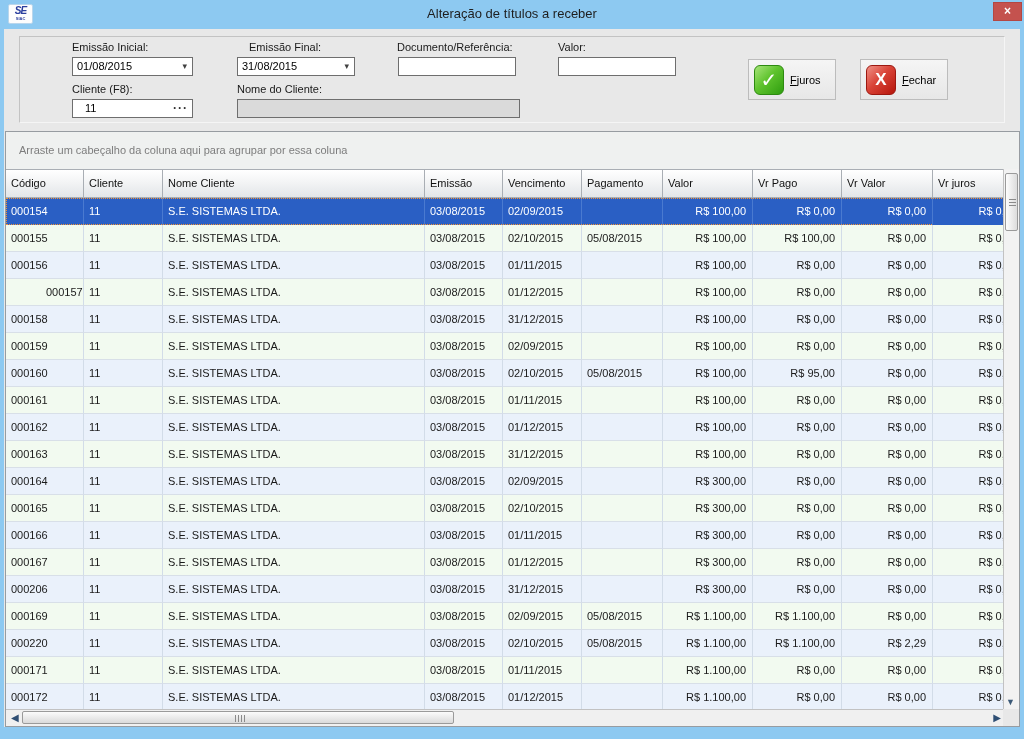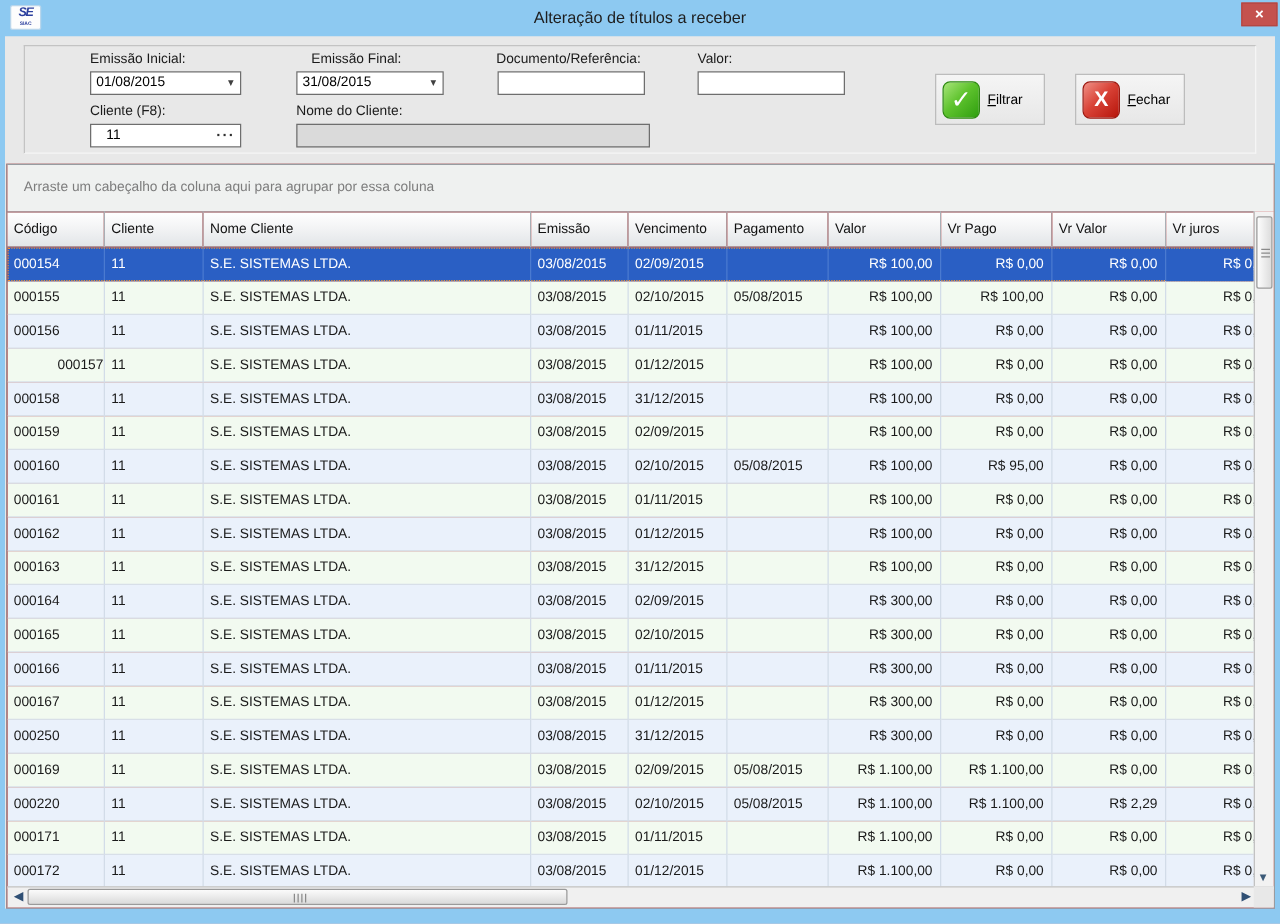--- a/index.html
+++ b/index.html
@@ -112,21 +112,21 @@
       <span class="ellipsis-btn">···</span>
     </div>
 
     <div class="flabel" style="left:233px; top:54px;">Nome do Cliente:</div>
     <div class="finput disabled" style="left:233px; top:70px; width:283px;">
       <span></span>
     </div>
 
     <div class="big-btn" style="left:744px; top:30px;">
       <span class="btn-icon green">✓</span>
-      <span class="btn-label"><span class="accel">F</span><span>iltrar</span></span>
+      <span class="btn-label"><span class="accel">F</span><span>juros</span></span>
     </div>
     <div class="big-btn" style="left:856px; top:30px;">
       <span class="btn-icon red">X</span>
       <span class="btn-label"><span class="accel">F</span><span>echar</span></span>
     </div>
 
     <div class="grid">
       <div class="group-bar">Arraste um cabeçalho da coluna aqui para agrupar por essa coluna</div>
       <div class="grid-header" id="grid-header">
           <div class="hcell" style="width: 78px;">Código</div>
@@ -331,21 +331,21 @@
             <div class="cell" style="width: 79px;">01/12/2015</div>
             <div class="cell" style="width: 81px;"></div>
             <div class="cell num" style="width: 90px;">R$ 300,00</div>
             <div class="cell num" style="width: 89px;">R$ 0,00</div>
             <div class="cell num" style="width: 91px;">R$ 0,00</div>
             <div class="cell num clip" style="width: 71px;">
               <span class="clip-inner">R$ 0,00</span>
             </div>
           </div>
           <div class="grid-row alt-blue">
-            <div class="cell" style="width: 78px;">000250</div>
+            <div class="cell" style="width: 78px;">000206</div>
             <div class="cell" style="width: 79px;">11</div>
             <div class="cell" style="width: 262px;">S.E. SISTEMAS LTDA.</div>
             <div class="cell" style="width: 78px;">03/08/2015</div>
             <div class="cell" style="width: 79px;">31/12/2015</div>
             <div class="cell" style="width: 81px;"></div>
             <div class="cell num" style="width: 90px;">R$ 300,00</div>
             <div class="cell num" style="width: 89px;">R$ 0,00</div>
             <div class="cell num" style="width: 91px;">R$ 0,00</div>
             <div class="cell num clip" style="width: 71px;">
               <span class="clip-inner">R$ 0,00</span>

